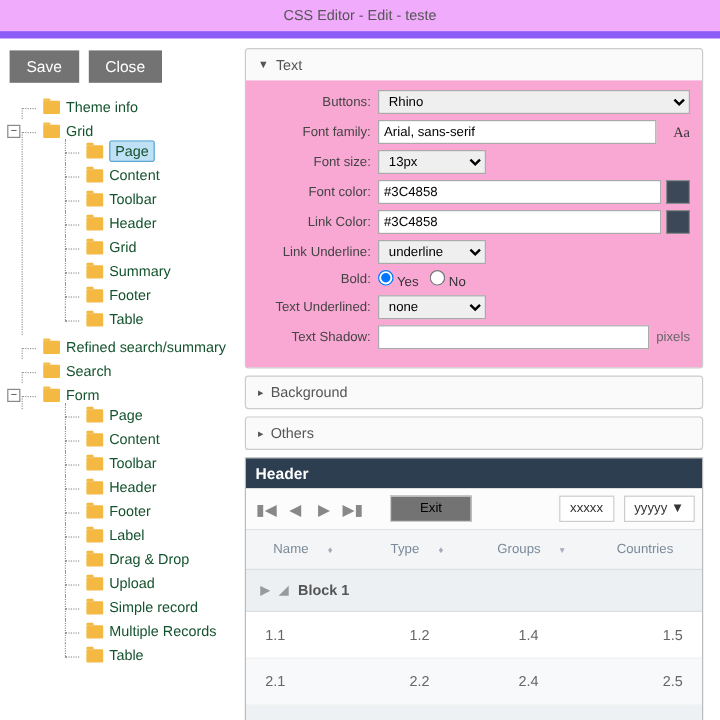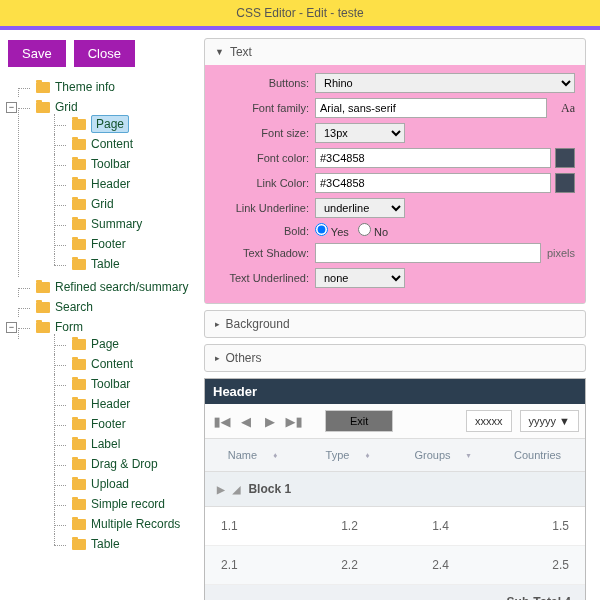--- a/index.html
+++ b/index.html
@@ -1,21 +1,21 @@
 <!DOCTYPE html>
 <html><head>
 <meta charset="utf-8">
 <style>
 *{box-sizing:border-box;margin:0;padding:0;font-family:Arial,sans-serif}
 body{background:#fff;width:600px;height:600px;overflow:hidden;font-size:12px;color:#333}
-.titlebar{background:#fde047;border-bottom:4px solid #8b5cf6;text-align:center;padding:6px 0;font-size:12px;color:#555}
+.titlebar{background:#f0abfc;border-bottom:6px solid #8b5cf6;text-align:center;padding:6px 0;font-size:12px;color:#555}
 .main{display:flex;height:570px}
 .left{width:200px;padding:10px 8px;overflow:hidden}
 .btns{display:flex;gap:8px;margin-bottom:10px}
-.btn{background:#a21caf;color:#fff;border:none;padding:6px 14px;font-size:13px;cursor:pointer}
+.btn{background:#737373;color:#fff;border:none;padding:6px 14px;font-size:13px;cursor:pointer}
 .tree{font-size:12px}
 .tree ul{list-style:none;padding-left:0}
 .tree li{position:relative;padding:3px 0 3px 28px}
 .tree li::before{content:"";position:absolute;left:10px;top:0;bottom:0;border-left:1px dotted #999}
 .tree li::after{content:"";position:absolute;left:10px;top:11px;width:12px;border-top:1px dotted #999}
 .tree>ul>li::before{top:11px}
 .tree li:last-child::before{bottom:auto;height:11px}
 .folder{display:inline-block;width:14px;height:11px;background:#f4b942;border-radius:1px;position:relative;margin-right:5px;vertical-align:middle}
 .folder::before{content:"";position:absolute;top:-2px;left:0;width:6px;height:2px;background:#f4b942;border-radius:1px 1px 0 0}
 .exp{position:absolute;left:-2px;top:5px;width:11px;height:11px;border:1px solid #888;background:#fff;font-size:9px;line-height:9px;text-align:center;cursor:pointer;z-index:2}
@@ -140,29 +140,29 @@
           </div>
       <div class="frow">
             <div class="flabel">Link Underline:</div>
             <div class="finput short"><select><option>underline</option></select></div>
           </div>
       <div class="frow">
             <div class="flabel">Bold:</div>
             <div class="finput radio"><label><input type="radio" checked="" style=""> <span>Yes</span></label>&nbsp;&nbsp;&nbsp;<label><input type="radio" style=""> <span>No</span></label></div>
           </div>
       <div class="frow">
+            <div class="flabel">Text Underlined:</div>
+            <div class="finput short"><select><option>none</option></select></div>
+          </div>
+      <div class="frow">
             <div class="flabel">Text Shadow:</div>
             <div class="finput" style="display:flex;align-items:center">
               <input type="text" value="" style="">
               <span class="pixlabel">pixels</span>
             </div>
-          </div>
-      <div class="frow">
-            <div class="flabel">Text Underlined:</div>
-            <div class="finput short"><select><option>none</option></select></div>
           </div>
     </div>
   </div>
   <div class="panel">
         <div class="panel-hd">
           <span class="tri">▸</span>
           <span>Background</span>
         </div>
       </div>
   <div class="panel">

